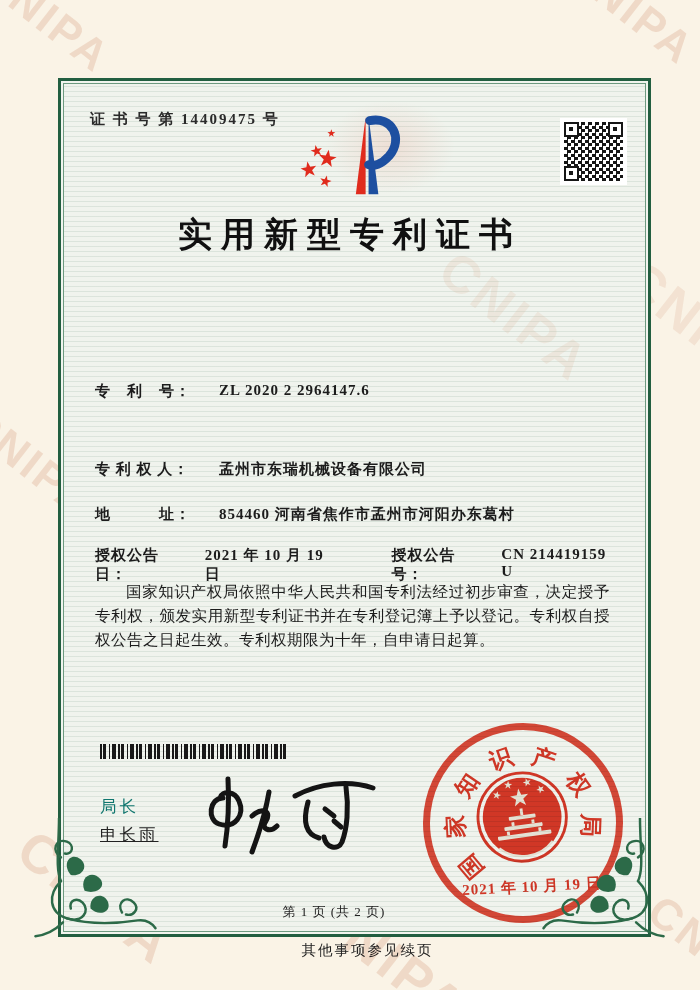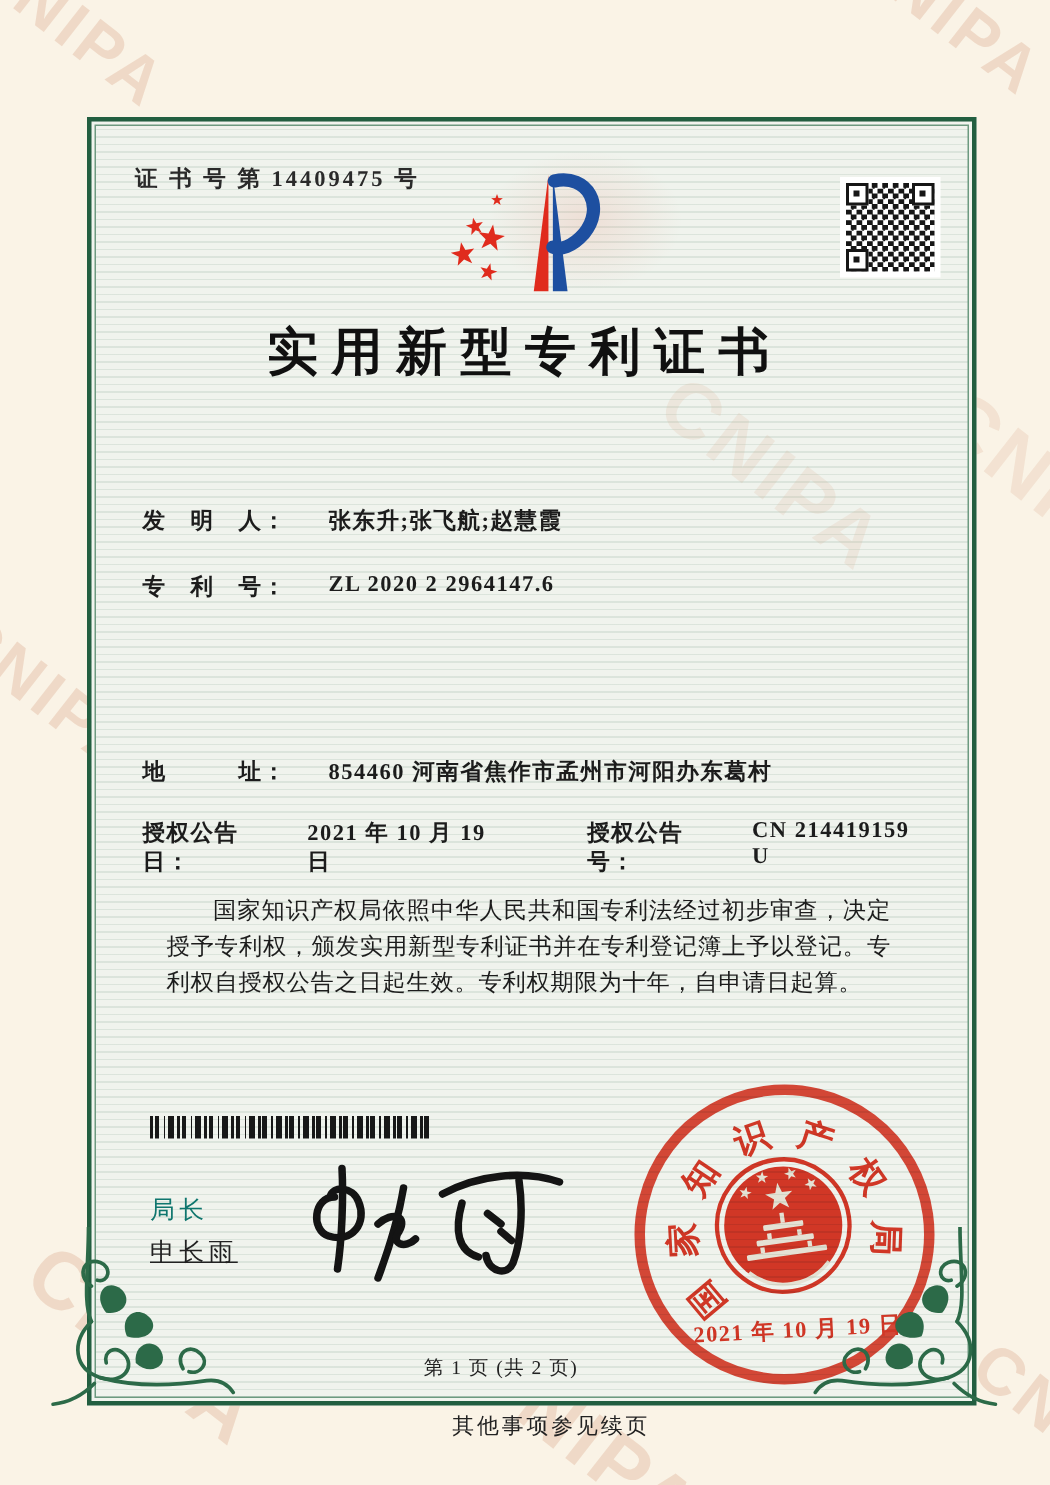--- a/index.html
+++ b/index.html
@@ -48,21 +48,21 @@
        font-size:15px;font-weight:bold;letter-spacing:1px;}
   .row .lbl{flex:0 0 124px;white-space:nowrap;}
   .row .val{white-space:nowrap;}
   .grant{position:absolute;z-index:4;left:95px;top:546px;width:520px;display:flex;
        font-size:15px;font-weight:bold;letter-spacing:1px;gap:20px;}
   .grant .g2{margin-left:36px;}
 
   
   .paras{position:absolute;z-index:4;left:95px;top:580px;width:515px;
          font-size:15.5px;line-height:24px;letter-spacing:0.5px;text-align:justify;}
-  .paras p{margin:16px;text-indent:2em;}
+  .paras p{margin:0;text-indent:2em;}
 
   
   .barcode{position:absolute;z-index:4;left:100px;top:744px;width:186px;height:15px;
       background:repeating-linear-gradient(90deg,#181818 0 2px,transparent 2px 3px,
         #181818 3px 6px,transparent 6px 9px,#181818 9px 10px,transparent 10px 12px,
         #181818 12px 16px,transparent 16px 18px);}
   .signer-title{position:absolute;z-index:4;left:100px;top:796px;font-size:16.5px;
       font-family:"Liberation Sans","DejaVu Sans",sans-serif;letter-spacing:3px;color:#0f766e;}
   .signer-name{position:absolute;z-index:4;left:100px;top:824px;font-size:16.5px;
       font-family:"Liberation Sans","DejaVu Sans",sans-serif;letter-spacing:3px;color:#222;text-decoration:underline;}
@@ -128,27 +128,27 @@
   <div class="qr">
     <div class="mods">
       <span class="finder tl"></span>
       <span class="finder tr"></span>
       <span class="finder bl"></span>
     </div>
   </div>
 
   <h1 class="title">实用新型专利证书</h1>
 
-  <div class="row" style="top:338px">
-    <span class="lbl">发　明　人：</span>
-    <span class="val">张东升;张飞航;赵慧霞</span>
-  </div>
   <div class="row" style="top:382px">
     <span class="lbl">专　利　号：</span>
     <span class="val">ZL 2020 2 2964147.6</span>
+  </div>
+  <div class="row" style="top:460px">
+    <span class="lbl">专 利 权 人：</span>
+    <span class="val">孟州市东瑞机械设备有限公司</span>
   </div>
   <div class="row" style="top:505px">
     <span class="lbl">地　　　址：</span>
     <span class="val">854460 河南省焦作市孟州市河阳办东葛村</span>
   </div>
 
   <div class="grant">
     <span>授权公告日：</span>
     <span>2021 年 10 月 19 日</span>
     <span class="g2">授权公告号：</span>

